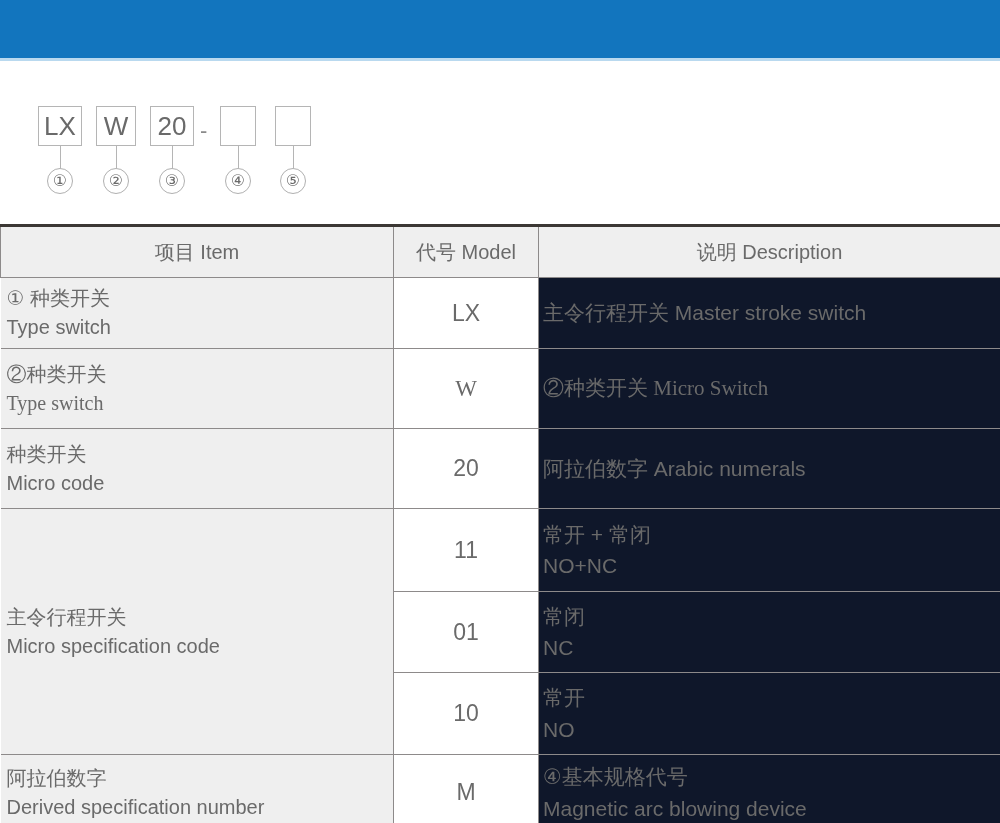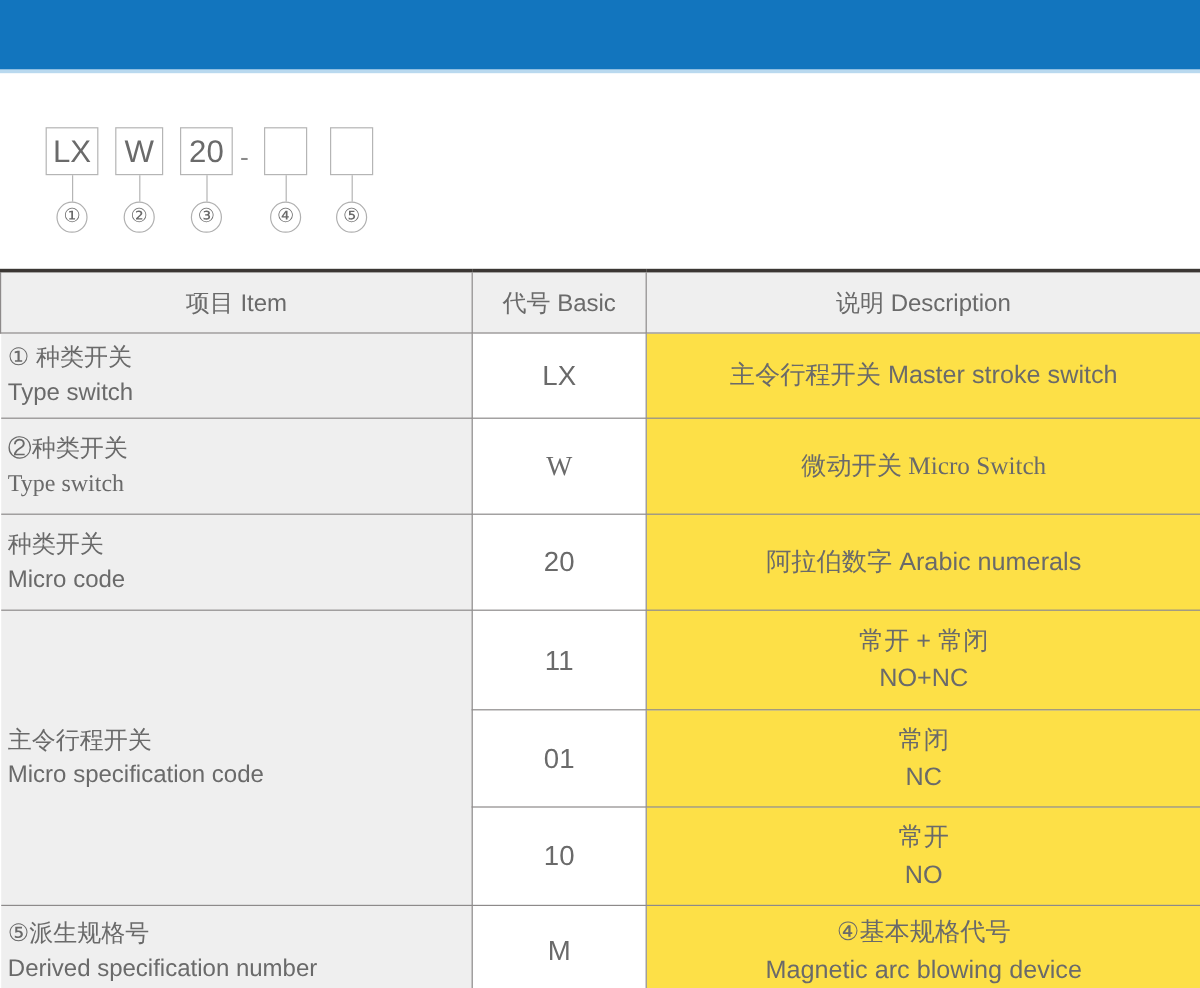--- a/index.html
+++ b/index.html
@@ -129,22 +129,21 @@
     line-height: 1.45;
     text-align: left;
     border-left: none;
   }
   td.code-cell {
     background: #ffffff;
     text-align: center;
     font-size: 23px;
   }
   td.desc-cell {
-    background: #fde047;
-    text-align: center;
+    background: #0f172a;
     font-size: 21px;
     line-height: 1.5;
     padding: 6px 4px;
     border-right: none;
   }
   .cn { display: block; }
   .en { display: block; }
 </style>
 </head>
 <body>
@@ -201,21 +200,21 @@
 <table class="spec-table">
   <colgroup>
     <col class="col-item">
     <col class="col-code">
     <col class="col-desc">
   </colgroup>
 
   <tbody>
       <tr class="head-row">
     <th>项目 Item</th>
-    <th>代号 Basic</th>
+    <th>代号 Model</th>
     <th>说明 Description</th>
   </tr>
 
   <tr style="height:70px;">
     <td class="item-cell">
       <span class="cn">① 种类开关</span>
       <span class="en">Type switch</span>
     </td>
     <td class="code-cell">LX</td>
     <td class="desc-cell">
@@ -223,21 +222,21 @@
     </td>
   </tr>
 
   <tr style="height:80px;font-family:Liberation Serif, serif;">
     <td class="item-cell">
       <span class="cn">②种类开关</span>
       <span class="en">Type switch</span>
     </td>
     <td class="code-cell">W</td>
     <td class="desc-cell">
-      <span class="cn">微动开关 Micro Switch</span>
+      <span class="cn">②种类开关 Micro Switch</span>
     </td>
   </tr>
 
   <tr style="height:80px;">
     <td class="item-cell">
       <span class="cn">种类开关</span>
       <span class="en">Micro code</span>
     </td>
     <td class="code-cell">20</td>
     <td class="desc-cell">
@@ -268,21 +267,21 @@
   <tr style="height:82px;">
     <td class="code-cell">10</td>
     <td class="desc-cell">
       <span class="cn">常开</span>
       <span class="en">NO</span>
     </td>
   </tr>
 
   <tr style="height:70px;">
     <td class="item-cell">
-      <span class="cn">⑤派生规格号</span>
+      <span class="cn">阿拉伯数字</span>
       <span class="en">Derived specification number</span>
     </td>
     <td class="code-cell">M</td>
     <td class="desc-cell">
       <span class="cn">④基本规格代号</span>
       <span class="en">Magnetic arc blowing device</span>
     </td>
   </tr>
 </tbody>
   </table>

